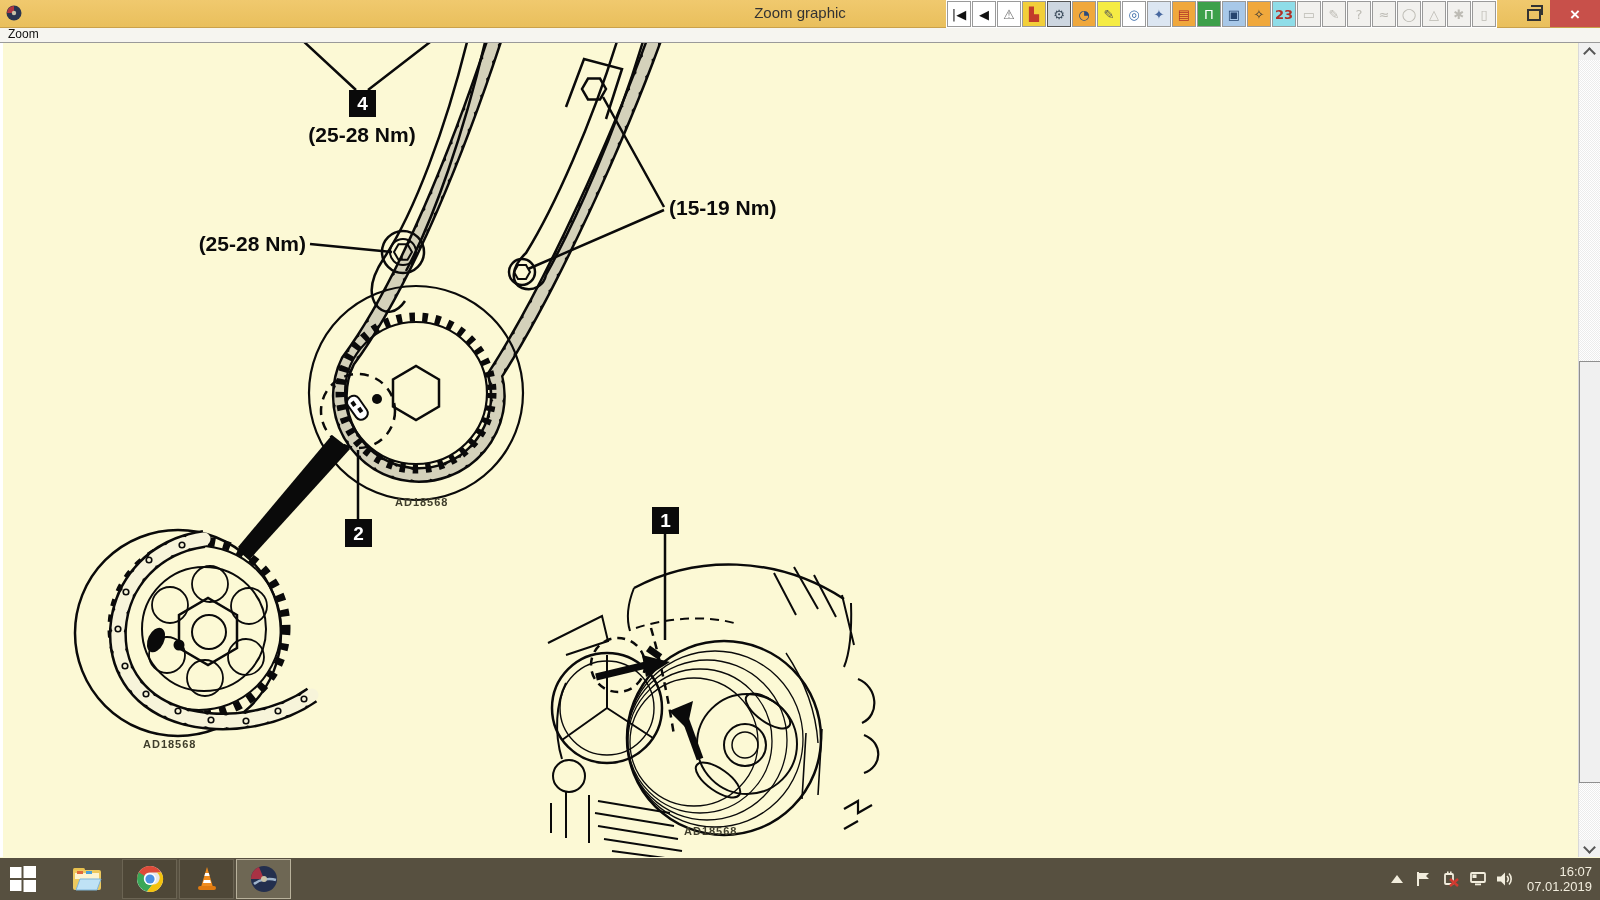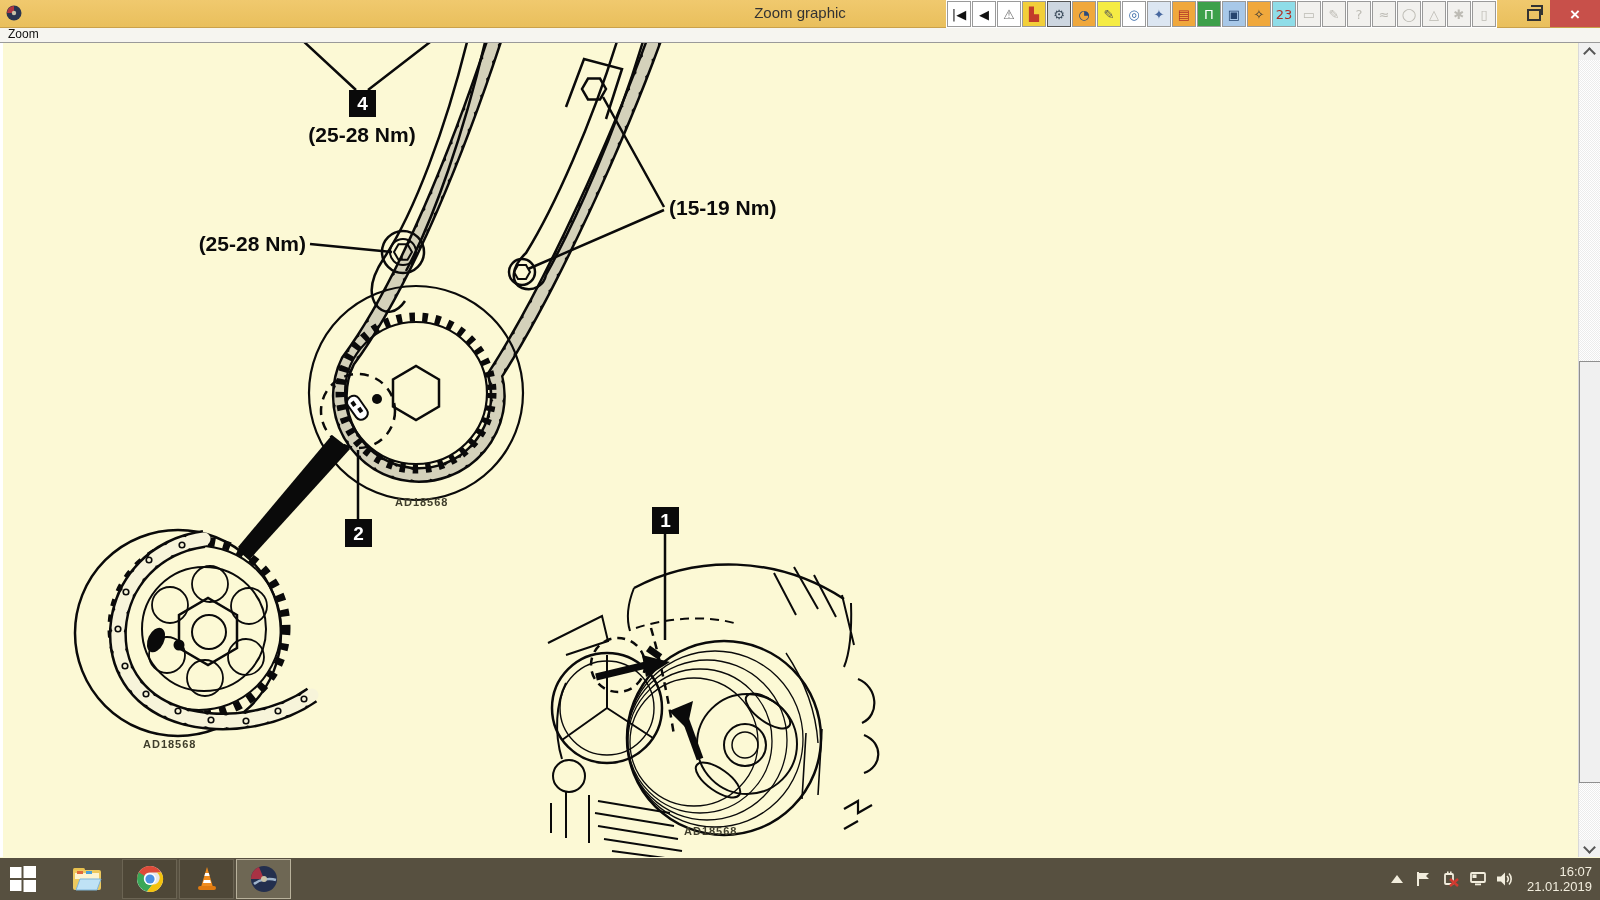--- a/index.html
+++ b/index.html
@@ -118,21 +118,21 @@
       </button>
 
       <button class="tb-btn" style="background: rgb(168, 200, 232);">
         <span class="tb-glyph" style="color: rgb(38, 69, 110);">▣</span>
       </button>
 
       <button class="tb-btn" style="background: rgb(240, 168, 60);">
         <span class="tb-glyph" style="color: rgb(51, 51, 51);">✧</span>
       </button>
 
-      <button class="tb-btn" style="background: rgb(143, 221, 232);">
+      <button class="tb-btn" style="background: rgb(143, 221, 232); font-weight: bold;">
         <span class="tb-glyph" style="color: rgb(176, 48, 40);">23</span>
       </button>
 
       <button class="tb-btn disabled" style="background: rgb(242, 241, 238);">
         <span class="tb-glyph" style="color: rgb(184, 182, 176);">▭</span>
       </button>
 
       <button class="tb-btn disabled" style="background: rgb(242, 241, 238);">
         <span class="tb-glyph" style="color: rgb(184, 182, 176);">✎</span>
       </button>
@@ -403,15 +403,15 @@
       </svg>
   </span>
   <span class="tray-ic">
     <svg width="18" height="16" viewBox="0 0 18 16">
         <polygon points="1,5.5 5,5.5 9,1.5 9,14.5 5,10.5 1,10.5" fill="#f2eddd"></polygon>
         <path d="M11,5 A4.5,4.5 0 0 1 11,11 M13,2.5 A8,8 0 0 1 13,13.5" stroke="#f2eddd" stroke-width="1.6" fill="none"></path>
       </svg>
   </span>
   <div id="clock">
     <div>16:07</div>
-    <div>21.01.2019</div>
+    <div>07.01.2019</div>
   </div>
 </div>
 
 </body></html>

